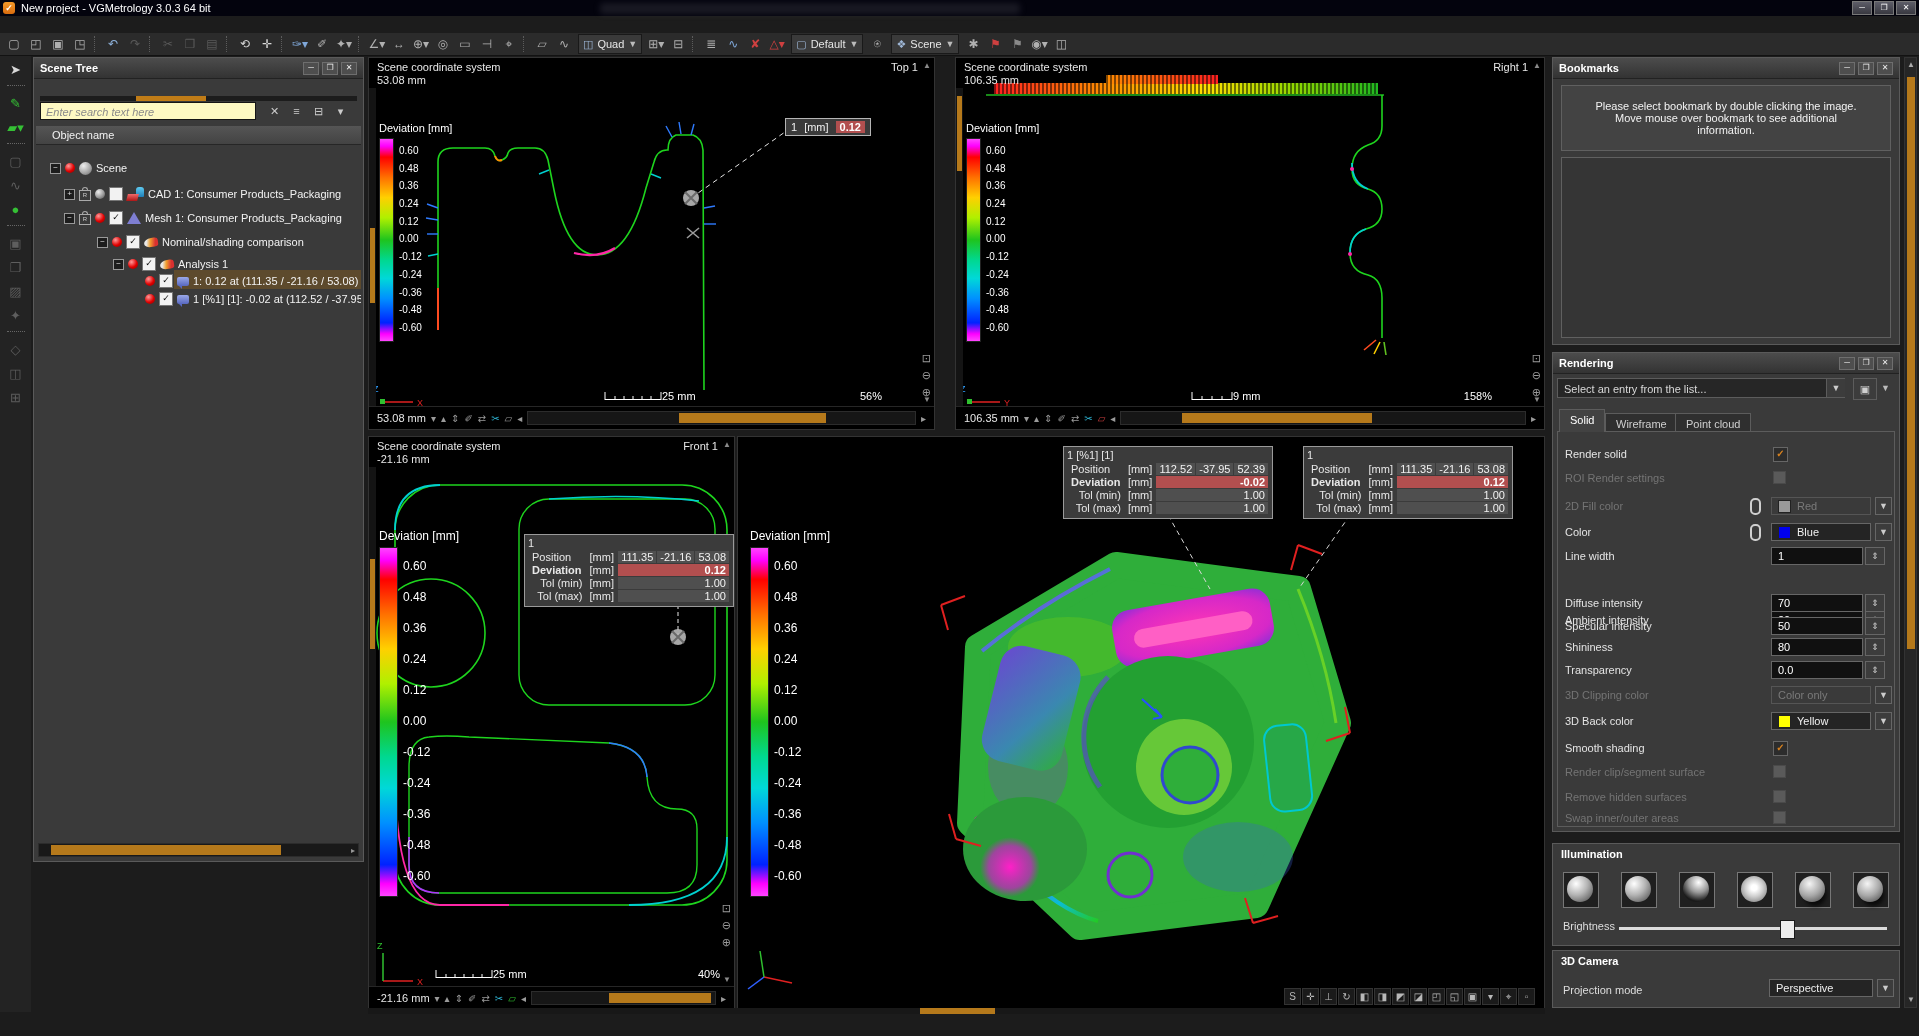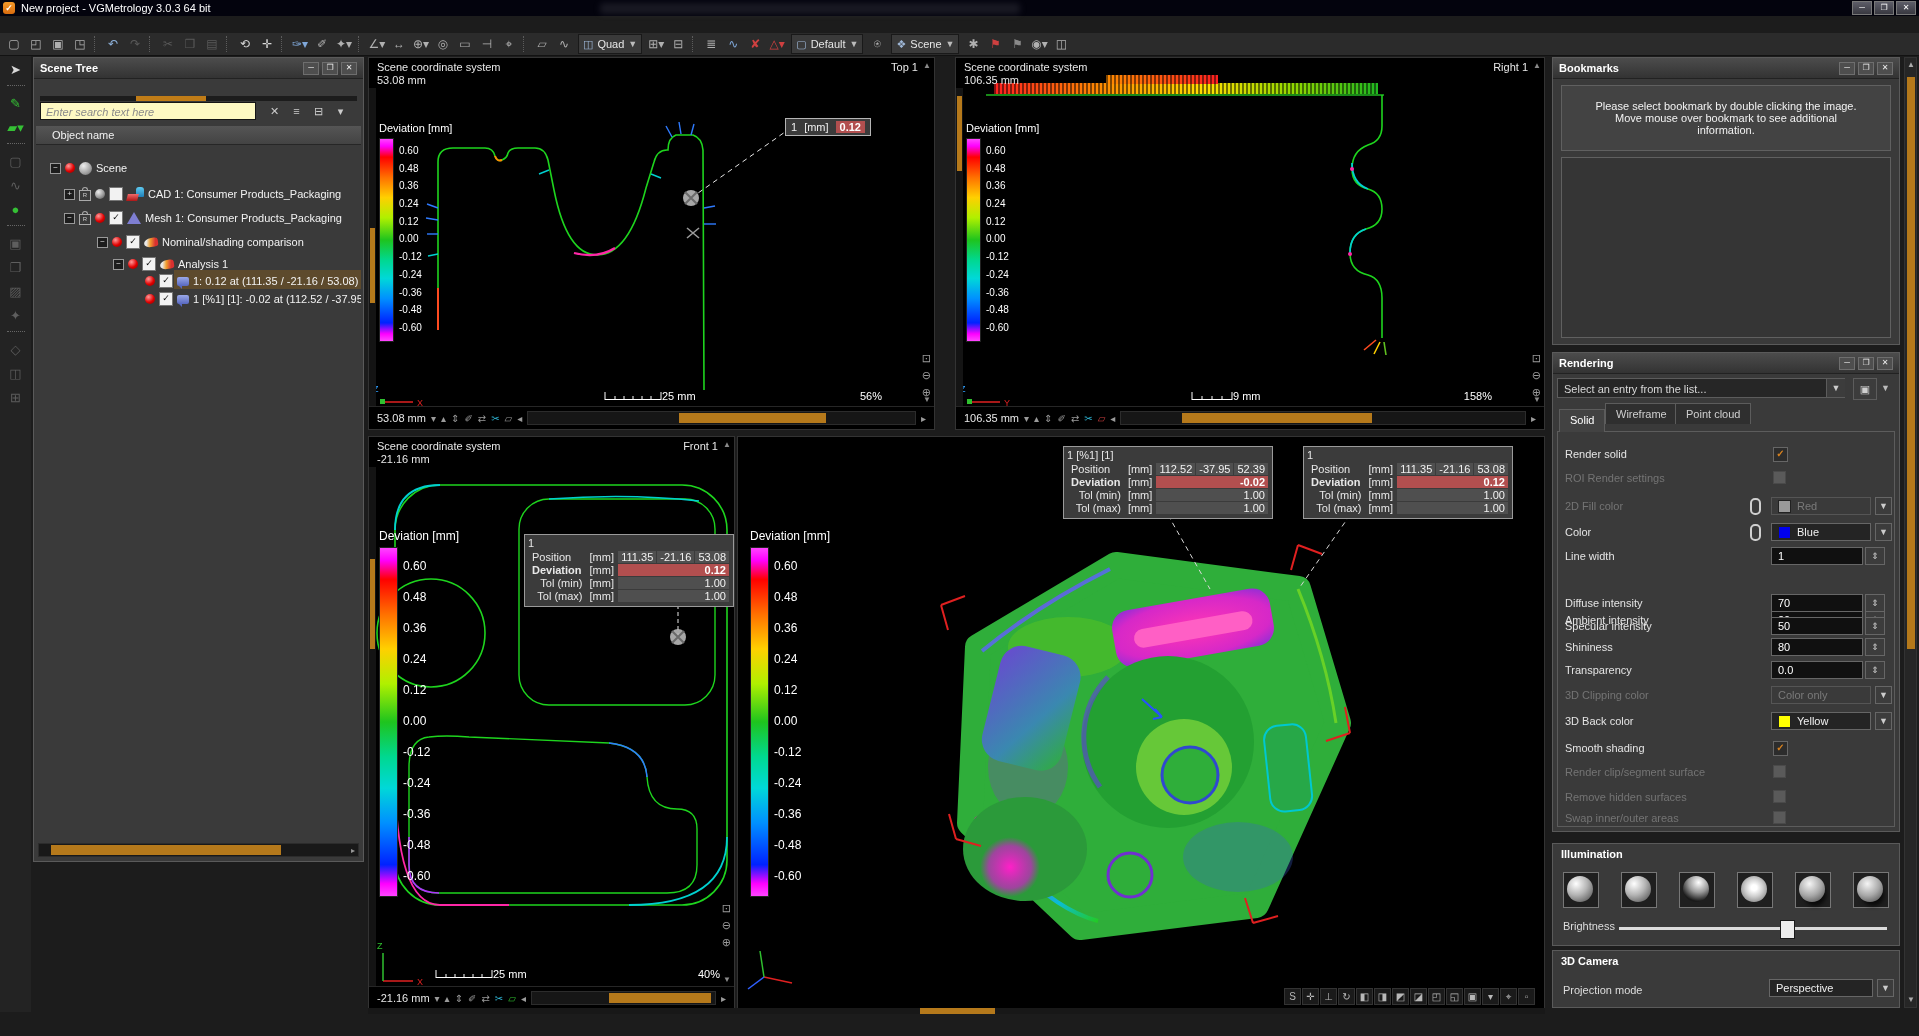--- a/index.html
+++ b/index.html
@@ -93,21 +93,21 @@
   .pu{width:28px;}
   .pv{background:#4f4f4f;text-align:right;color:#f2f2f2;}
   .pv.dev{background:#b24f4f;font-weight:bold;color:#fff;}
   
   .bm-info{position:absolute;left:8px;right:8px;top:27px;height:66px;background:#434343;border:1px solid #606060;display:flex;align-items:center;justify-content:center;text-align:center;color:#f2f2f2;padding:0 26px;box-sizing:border-box;}
   .bm-empty{position:absolute;left:8px;right:8px;top:99px;bottom:6px;background:#353535;border:1px solid #606060;}
   .rp-combo{position:absolute;left:4px;top:25px;width:288px;height:20px;background:#262626;border:1px solid #5c5c5c;line-height:20px;padding-left:6px;color:#d8d8d8;box-sizing:border-box;}
   .rp-combo-arrow{position:absolute;left:268px;top:0;width:18px;height:18px;background:#3c3c3c;border-left:1px solid #5c5c5c;text-align:center;line-height:18px;color:#ccc;font-size:9px;}
   .rp-save{position:absolute;left:300px;top:25px;width:22px;height:20px;background:#3c3c3c;border:1px solid #5c5c5c;text-align:center;line-height:20px;color:#cfcfcf;}
   .rp-save-caret{position:absolute;left:328px;top:30px;color:#bbb;font-size:9px;}
-  .rtab{position:absolute;height:20px;line-height:20px;padding:0 10px;background:#2f2f2f;border:1px solid #5c5c5c;border-bottom:none;color:#cfcfcf;top:50px;}
+  .rtab{position:absolute;height:20px;line-height:20px;padding:0 10px;background:#2f2f2f;border:1px solid #5c5c5c;border-bottom:none;color:#cfcfcf;top:60px;}
   .rtab.active{background:#424242;color:#fff;height:22px;top:56px;z-index:2;}
   .rbody{position:absolute;left:4px;right:4px;top:78px;bottom:4px;border:1px solid #5c5c5c;background:#3a3a3a;}
   .rrow{position:absolute;left:0;right:0;height:20px;}
   .rrow .lab{position:absolute;left:12px;top:3px;color:#e4e4e4;white-space:nowrap;}
   .rrow.dis .lab{color:#747474;}
   .rchk{position:absolute;left:220px;top:2px;width:13px;height:13px;background:#2c2c2c;border:1px solid #666;color:#d8821e;font-size:10px;line-height:12px;text-align:center;font-weight:bold;}
   .rchk.dis{background:#5a5a5a;border-color:#4a4a4a;color:transparent;width:11px;height:11px;}
   .rdrop{position:absolute;left:218px;top:0;width:100px;height:18px;background:#242424;border:1px solid #666;display:flex;align-items:center;gap:6px;padding-left:6px;color:#f0f0f0;box-sizing:border-box;}
   .rdrop .sw{width:11px;height:11px;border:1px solid #222;flex:none;}
   .rdrop-arrow{position:absolute;left:322px;top:0;width:17px;height:18px;background:#3c3c3c;border:1px solid #666;text-align:center;line-height:16px;color:#ccc;font-size:9px;box-sizing:border-box;}

